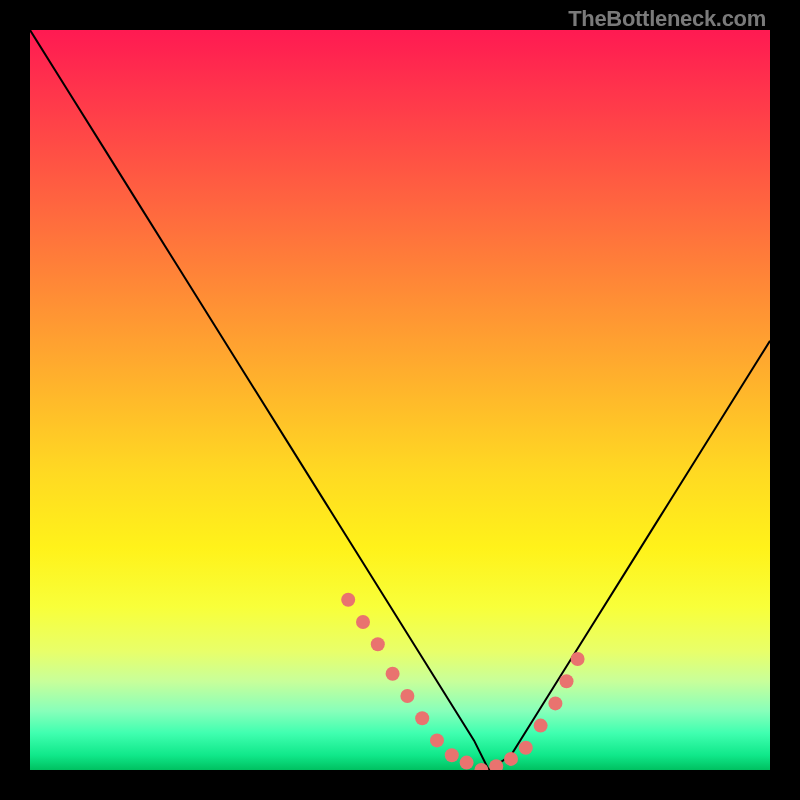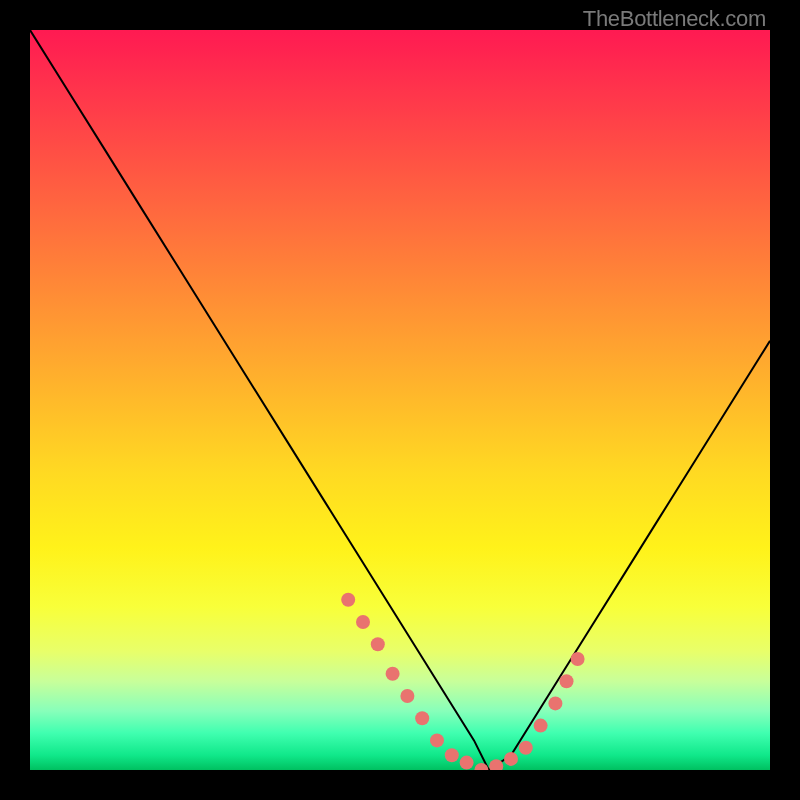--- a/index.html
+++ b/index.html
@@ -2,20 +2,21 @@
 <html><head>
 <meta charset="utf-8">
 <style>
   * { margin: 0; padding: 0; box-sizing: border-box; }
   html, body { width: 800px; height: 800px; overflow: hidden; background: #000; }
   .frame {
     position: relative;
     width: 800px;
     height: 800px;
     background: #000;
+    font-weight: bold;
   }
   .plot-area {
     position: absolute;
     left: 30px;
     top: 30px;
     width: 740px;
     height: 740px;
     background: linear-gradient(to bottom,
       #ff1a52 0%,
       #ff3a4a 10%,

